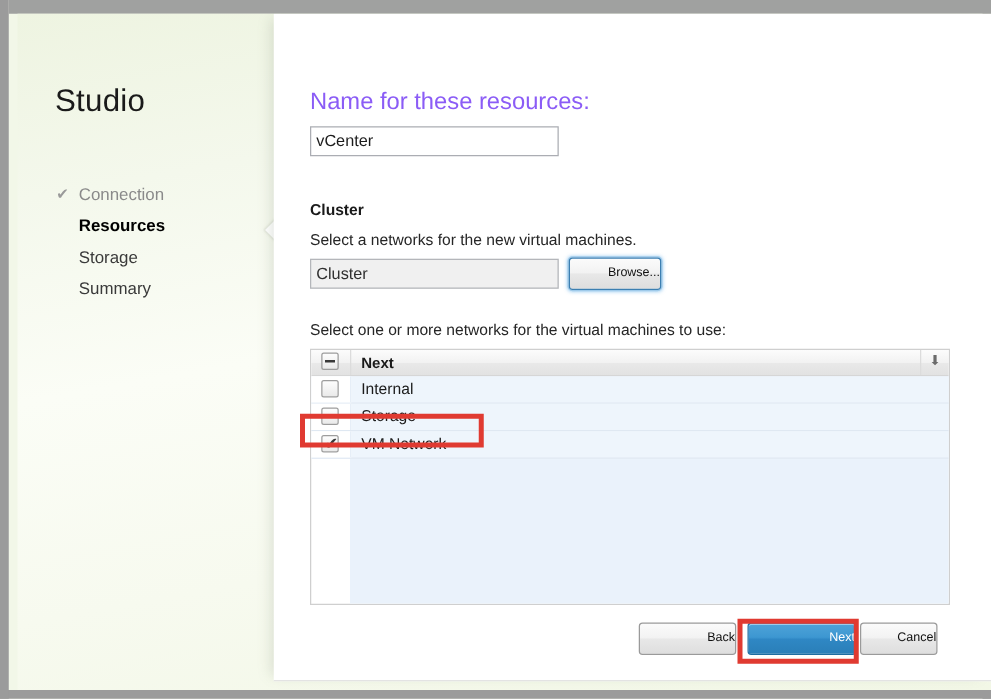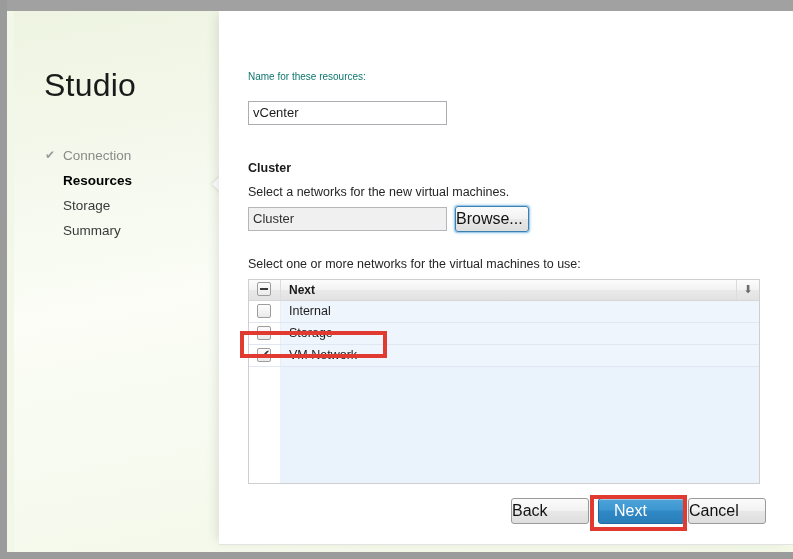--- a/index.html
+++ b/index.html
@@ -49,21 +49,21 @@
     height: 541px;
     background: linear-gradient(170deg, #eef4e1 0%, #f4f8ec 22%, #fbfdf6 46%, #f7faef 72%, #f2f7e6 100%);
     overflow: hidden;
   }
 
   
   #brand {
     position: absolute;
     left: 30px;
     top: 56px;
-    font-size: 32px;
+    font-size: 25px;
     color: #1a1a1a;
     font-weight: normal;
     letter-spacing: 0.2px;
   }
   #steps {
     position: absolute;
     left: 31px;
     top: 132px;
     width: 170px;
   }
@@ -115,22 +115,22 @@
     width: 0; height: 0;
     border-top: 9px solid transparent;
     border-bottom: 9px solid transparent;
     border-right: 9px solid #ffffff;
     filter: drop-shadow(-1px 0 1px rgba(130,140,120,0.25));
   }
 
   
   .field-label {
     position: absolute;
-    font-size: 10px;
-    color: #0f766e;
+    font-size: 19px;
+    color: #8b5cf6;
     white-space: nowrap;
   }
   .section-head {
     position: absolute;
     font-size: 12.5px;
     font-weight: bold;
     color: #1a1a1a;
     white-space: nowrap;
   }
   .helper {
@@ -160,23 +160,23 @@
   }
 
   
   .btn {
     position: absolute;
     box-sizing: border-box;
     height: 26px;
     border: 1px solid #9a9a9a;
     border-radius: 3px;
     background: linear-gradient(#fbfbfb 0%, #f2f2f2 48%, #e8e8e8 50%, #dedede 100%);
-    font-size: 16px;
+    font-size: 10px;
     color: #111111;
-    text-align: left;
+    text-align: right;
     line-height: 24px;
     white-space: nowrap;
   }
   .btn.focusring {
     border-color: #3c7fb1;
     box-shadow: 0 0 0 1px #9fcaea, 0 0 3px 1px rgba(90,170,230,0.55);
   }
   .btn.primary {
     border: 1px solid #1c6ca1;
     border-radius: 3px;
@@ -375,21 +375,21 @@
           </div>
           <div class="cell-name">VM Network</div>
         </div>
 
       </div>
 
       <div class="btn" style="left:292px; top:487px; width:78px;">Back</div>
 
       <div class="btn primary" style="left:379px; top:487px; width:87px;">Next</div>
 
-      <div class="btn" style="left:469px; top:487px; width:78px;">Cancel</div>
+      <div class="btn" style="left:469px; top:487px; width:62px;">Cancel</div>
 
     </div>
 
     <div class="annot" style="left:226px; top:320px; width:147px; height:27px;"></div>
 
     <div class="annot" style="left:576px; top:484px; width:97px; height:36px;"></div>
 
   </div>
 </div>
 

